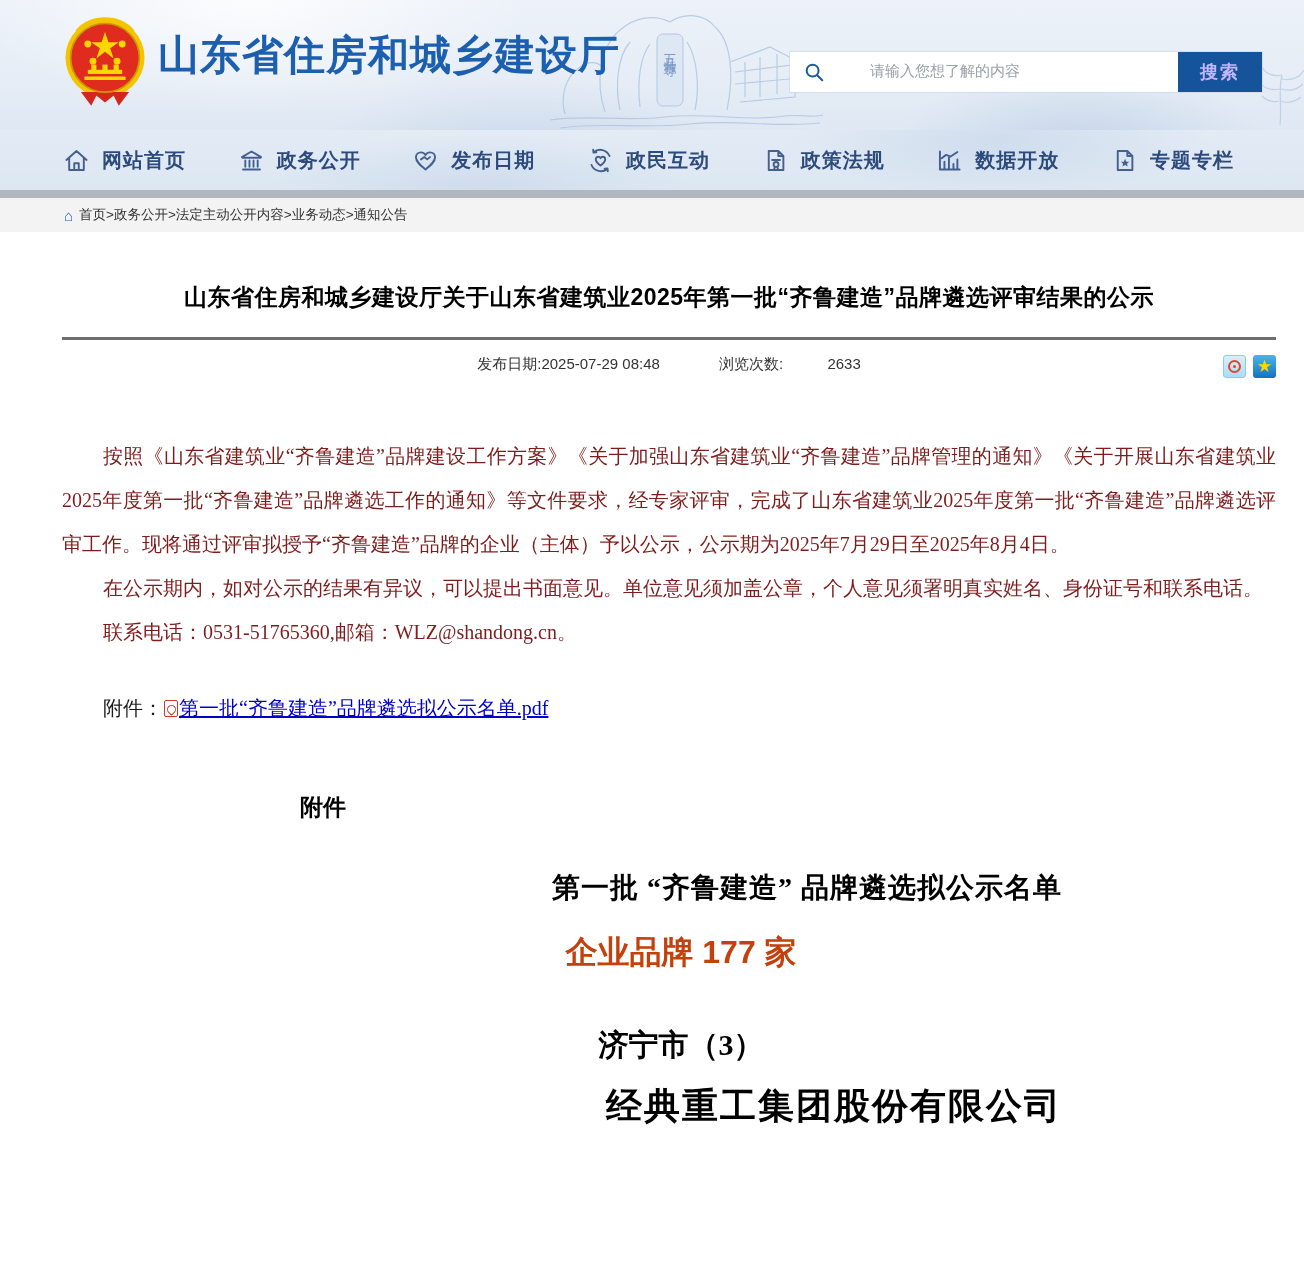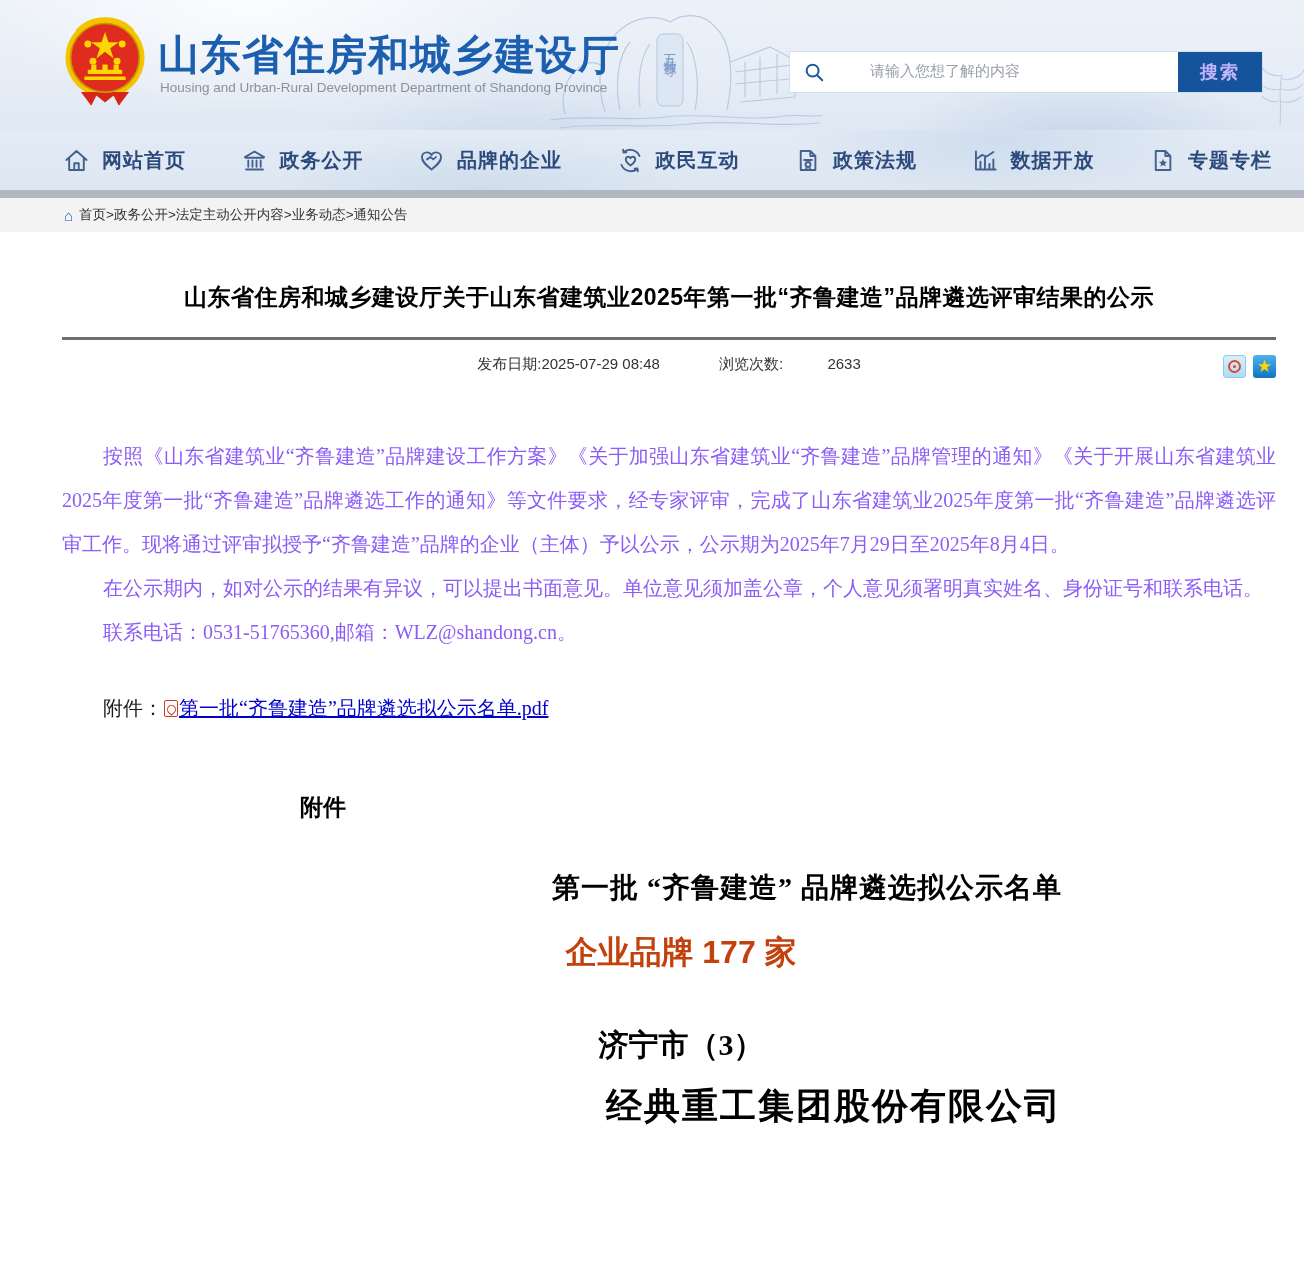--- a/index.html
+++ b/index.html
@@ -25,21 +25,21 @@
     background:#ffffff; box-shadow:0 0 0 1px rgba(200,215,235,.6); }
   .search-icon-wrap { width:48px; display:flex; align-items:center; justify-content:center; }
   .search-input { flex:1; border:none; outline:none; font-size:15px; color:#333;
     font-family:Liberation Mono, monospace;margin-left:32px; }
   .search-input::placeholder { color:#9aa0a8; }
   .search-btn { width:84px; border:none; background:#15549b; color:#c4b5fd; font-size:18px;
     font-weight:bold; letter-spacing:2px; cursor:pointer; font-family:"Liberation Sans",sans-serif; }
 
   
   .nav { height:60px; display:flex; justify-content:space-between;
-    padding:0 32px 0 63px;
+    padding:0 70px 0 63px;
     background:
       radial-gradient(ellipse 300px 80px at 480px 60px, rgba(150,180,215,.22), transparent 70%),
       radial-gradient(ellipse 300px 80px at 1000px 10px, rgba(150,180,215,.25), transparent 70%),
       linear-gradient(180deg,#e3ebf5 0%, #dde7f2 100%);
   }
   .nav-item { display:flex; align-items:center; gap:12px; cursor:pointer; }
   .nav-item svg { width:27px; height:27px; stroke:#44608f; fill:none; stroke-width:1.7;
     stroke-linecap:round; stroke-linejoin:round; }
   .nav-label { font-size:20px; font-weight:bold; color:#2c4b7c; letter-spacing:1px; }
 
@@ -65,21 +65,21 @@
   .weibo-eye { width:13px; height:13px; border:2.5px solid #e6432e; border-radius:50%;
     position:relative; }
   .weibo-eye::after { content:""; position:absolute; left:2.5px; top:2.5px; width:3px; height:3px;
     border-radius:50%; background:#e6432e; }
   .share-qzone { width:23px; height:23px; border-radius:3px; cursor:pointer;
     background:linear-gradient(180deg,#4db4ec,#1273c2); color:#ffd400; font-size:15px;
     display:flex; align-items:center; justify-content:center; }
 
   .body-text { margin-top:55px; }
   .body-text p { font-family:"Liberation Serif", serif; font-size:20px; line-height:44px;
-    color:#8b5cf6; text-indent:2.05em; text-align:justify; }
+    color:#7f1d1d; text-indent:2.05em; text-align:justify; }
 
   .attach-line { margin-top:32px; font-family:"Liberation Serif", serif; font-size:20px;
     line-height:44px; text-indent:2.05em; color:#1a1a1a; }
   .pdf-icon { display:inline-block; width:14px; height:17px; background:#fff;
     border:1.5px solid #cc3a2a; border-radius:2px; position:relative; vertical-align:-2px; margin:0 1px; }
   .pdf-icon::after { content:""; position:absolute; left:2px; top:4px; width:7px; height:7px;
     border:1.5px solid #cc3a2a; border-radius:50% 50% 50% 0; transform:rotate(-45deg); }
   .attach-link { color:#0000cc; text-decoration:underline; cursor:pointer; }
 
   
@@ -131,21 +131,20 @@
       <rect x="26" y="70" width="48" height="4" rx="1"></rect>
       <rect x="34" y="56" width="6" height="8"></rect>
         <rect x="47" y="56" width="6" height="8"></rect>
         <rect x="60" y="56" width="6" height="8"></rect>
     </g>
     <path d="M50 4 C62 4 74 9 82 18" stroke="#f5c400" stroke-width="6" fill="none"></path>
     <path d="M50 4 C38 4 26 9 18 18" stroke="#f5c400" stroke-width="6" fill="none"></path>
   </svg>
 
   <div class="site-title">山东省住房和城乡建设厅</div>
-  <div class="site-subtitle">Housing and Urban-Rural Development Department of Shandong Province</div>
 
   <div class="searchbar">
     <span class="search-icon-wrap">
       <svg width="22" height="22" viewBox="0 0 24 24" fill="none" stroke="#1a5a9e" stroke-width="2.2" stroke-linecap="round">
         <circle cx="10.5" cy="10.5" r="6.5"></circle>
           <path d="M15.5 15.5 L21 21"></path>
       </svg>
     </span>
     <input class="search-input" type="text" placeholder="请输入您想了解的内容" style="">
     <button class="search-btn">搜索</button>
@@ -162,21 +161,21 @@
   <div class="nav-item">
     <svg viewBox="0 0 24 24">
         <path d="M3.5 9 L12 4 L20.5 9 M4 9.5 H20 M6.5 12 V17.5 M10.2 12 V17.5 M13.8 12 V17.5 M17.5 12 V17.5 M4.5 20 H19.5"></path>
       </svg>
     <span class="nav-label">政务公开</span>
   </div>
   <div class="nav-item">
     <svg viewBox="0 0 24 24">
         <path d="M12 20 C7 16 3.5 13 3.5 9.2 C3.5 6.6 5.5 4.8 8 4.8 C9.7 4.8 11.2 5.7 12 7 C12.8 5.7 14.3 4.8 16 4.8 C18.5 4.8 20.5 6.6 20.5 9.2 C20.5 13 17 16 12 20 Z M8 11 L11 8.8 L13.5 11 L16 9"></path>
       </svg>
-    <span class="nav-label">品牌的企业</span>
+    <span class="nav-label">发布日期</span>
   </div>
   <div class="nav-item">
     <svg viewBox="0 0 24 24">
         <path d="M12 16.5 C9.5 14.5 7.8 13 7.8 11 C7.8 9.7 8.8 8.7 10 8.7 C10.8 8.7 11.6 9.2 12 9.9 C12.4 9.2 13.2 8.7 14 8.7 C15.2 8.7 16.2 9.7 16.2 11 C16.2 13 14.5 14.5 12 16.5 Z M20 8 A9 9 0 0 0 6 4.5 M5.5 2.5 L5.8 5 L8.3 4.7 M4 16 A9 9 0 0 0 18 19.5 M18.5 21.5 L18.2 19 L15.7 19.3"></path>
       </svg>
     <span class="nav-label">政民互动</span>
   </div>
   <div class="nav-item">
     <svg viewBox="0 0 24 24">
         <path d="M6 3.5 H14.5 L19 8 V20.5 H6 Z M14.5 3.5 V8 H19 M9 11.5 H16"></path>

